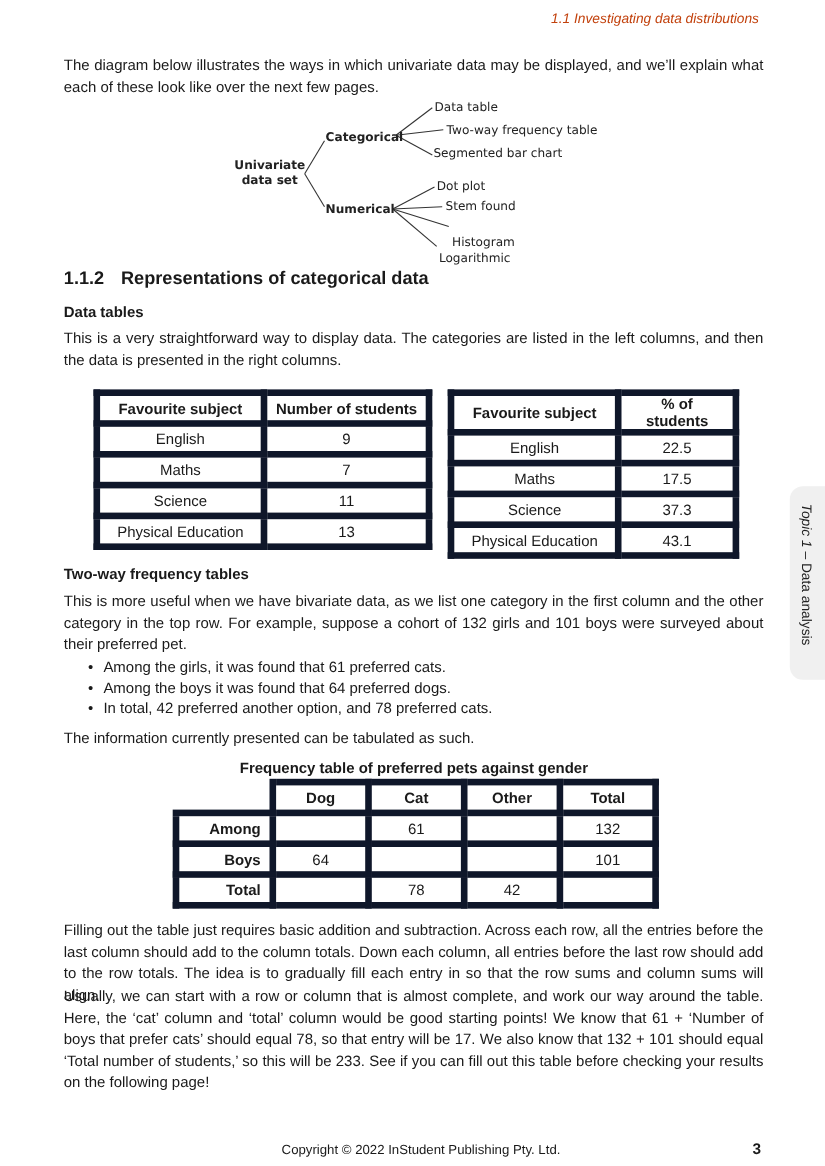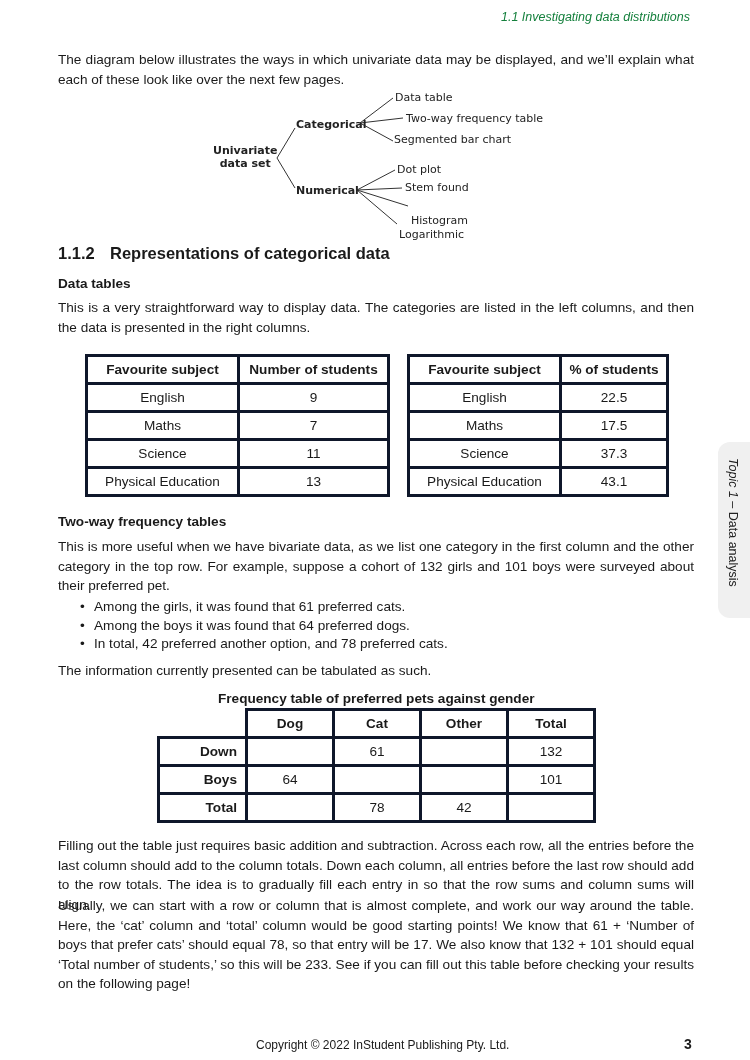--- a/index.html
+++ b/index.html
@@ -1,34 +1,34 @@
 <!DOCTYPE html>
 <html><head>
 <meta charset="utf-8">
 <style>
   * { box-sizing: border-box; margin: 0; padding: 0; }
   html, body { width: 750px; height: 1060px; background: #ffffff; }
   body { position: relative; font-family: "Liberation Sans", sans-serif; color: #1a1a1a; overflow: hidden; }
 
-  .running-head { position: absolute; top: 10px; right: 60px; font-size: 12.5px; font-style: italic; color: #15803d; }
+  .running-head { position: absolute; top: 10px; right: 60px; font-size: 12.5px; font-style: italic; color: #c2410c; }
 
   .para { position: absolute; left: 58px; width: 636px; font-size: 13.6px; line-height: 19.5px; text-align: justify; }
 
   
   .tree { position: absolute; left: 205px; top: 86px; width: 340px; height: 148px; }
   .tree svg { position: absolute; left: 0; top: 0; }
   .tree .t { position: absolute; font-family: "DejaVu Sans", sans-serif; font-size: 11px; white-space: nowrap; color: #222; }
   .tree .b { font-weight: bold; }
 
   h2.sec { position: absolute; left: 58px; top: 244px; font-size: 16.5px; font-weight: bold; }
   h2.sec .num { display: inline-block; width: 52px; }
   h3.sub { position: absolute; left: 58px; font-size: 13.6px; font-weight: bold; }
 
   table { border-collapse: collapse; position: absolute; font-size: 13.6px; }
-  table td, table th { border: 3px solid #0f172a; text-align: center; height: 28px; padding: 0 6px; }
+  table td, table th { border: 6px solid #0f172a; text-align: center; height: 28px; padding: 0 6px; }
   table th { font-weight: bold; }
 
   .t1 { left: 85px; top: 354px; }
   .t1 td:nth-child(1), .t1 th:nth-child(1) { width: 152px; }
   .t1 td:nth-child(2), .t1 th:nth-child(2) { width: 150px; }
 
   .t2 { left: 407px; top: 354px; }
   .t2 td:nth-child(1), .t2 th:nth-child(1) { width: 152px; }
   .t2 td:nth-child(2), .t2 th:nth-child(2) { width: 107px; }
 
@@ -165,21 +165,21 @@
 <table class="t3">
   <tbody>
       <tr>
     <th class="rowhead corner"></th>
     <th class="c">Dog</th>
     <th class="c">Cat</th>
     <th class="c">Other</th>
     <th class="c">Total</th>
   </tr>
   <tr>
-    <td class="rowhead">Down</td>
+    <td class="rowhead">Among</td>
     <td></td>
     <td>61</td>
     <td></td>
     <td>132</td>
   </tr>
   <tr>
     <td class="rowhead">Boys</td>
     <td>64</td>
     <td></td>
     <td></td>

